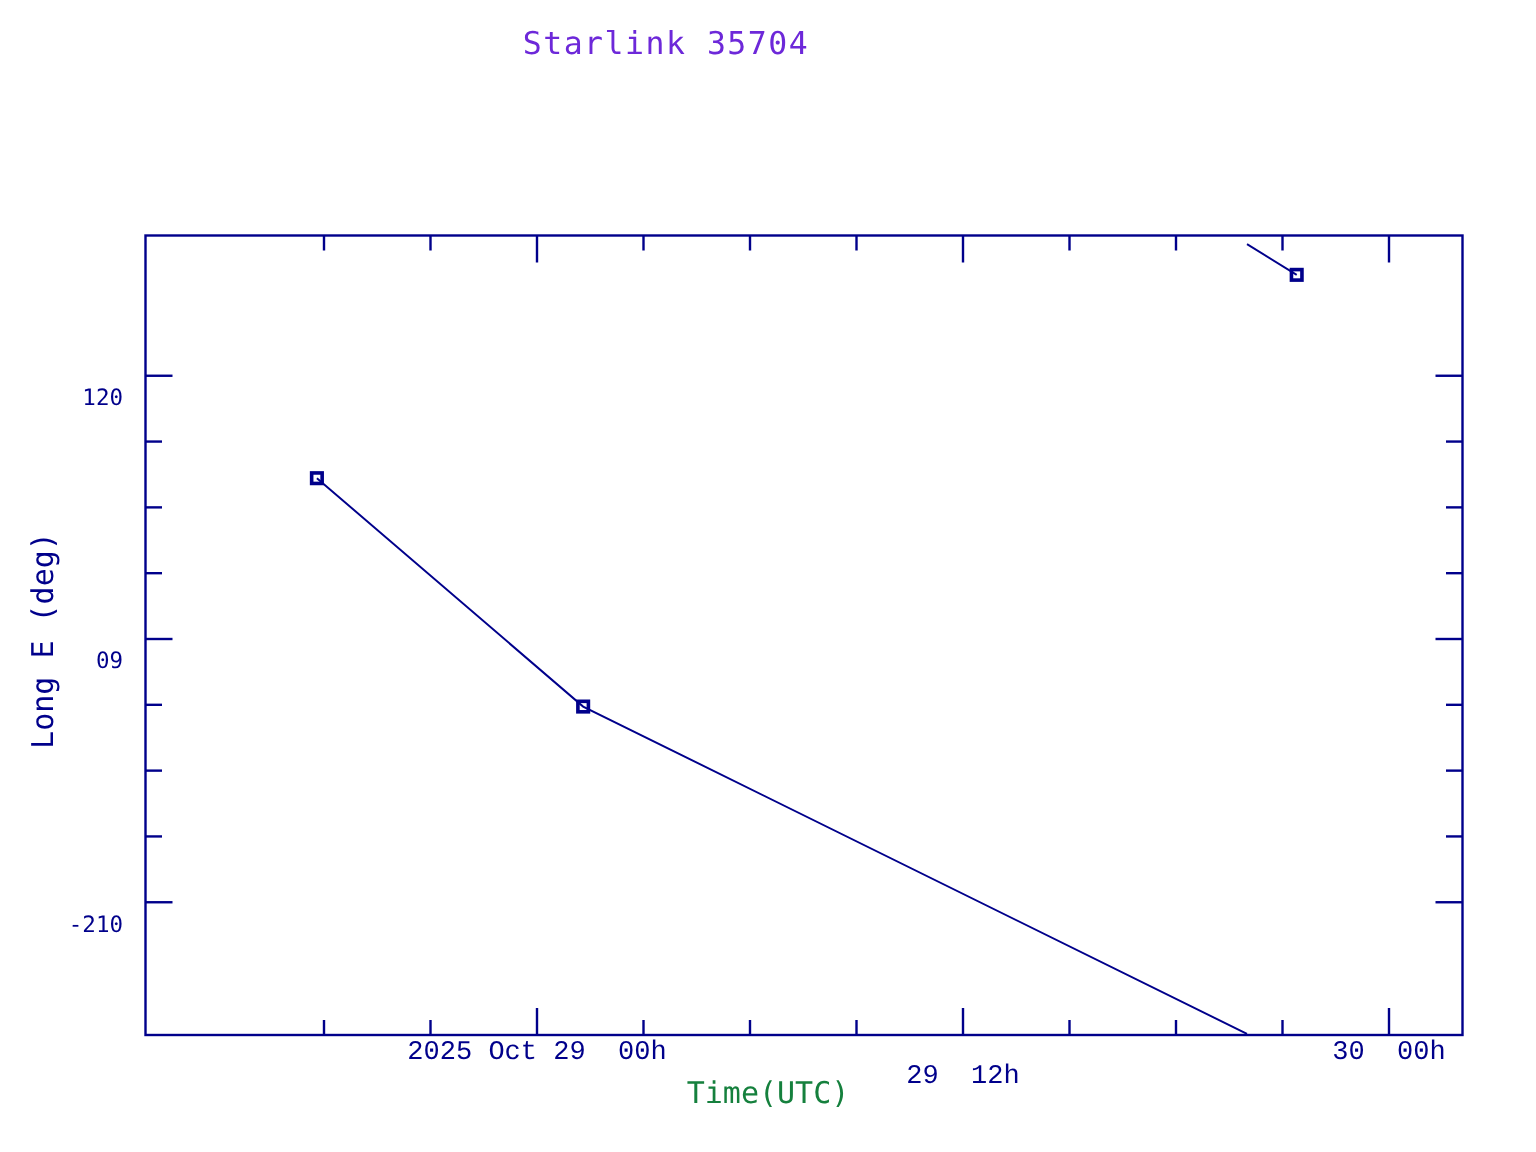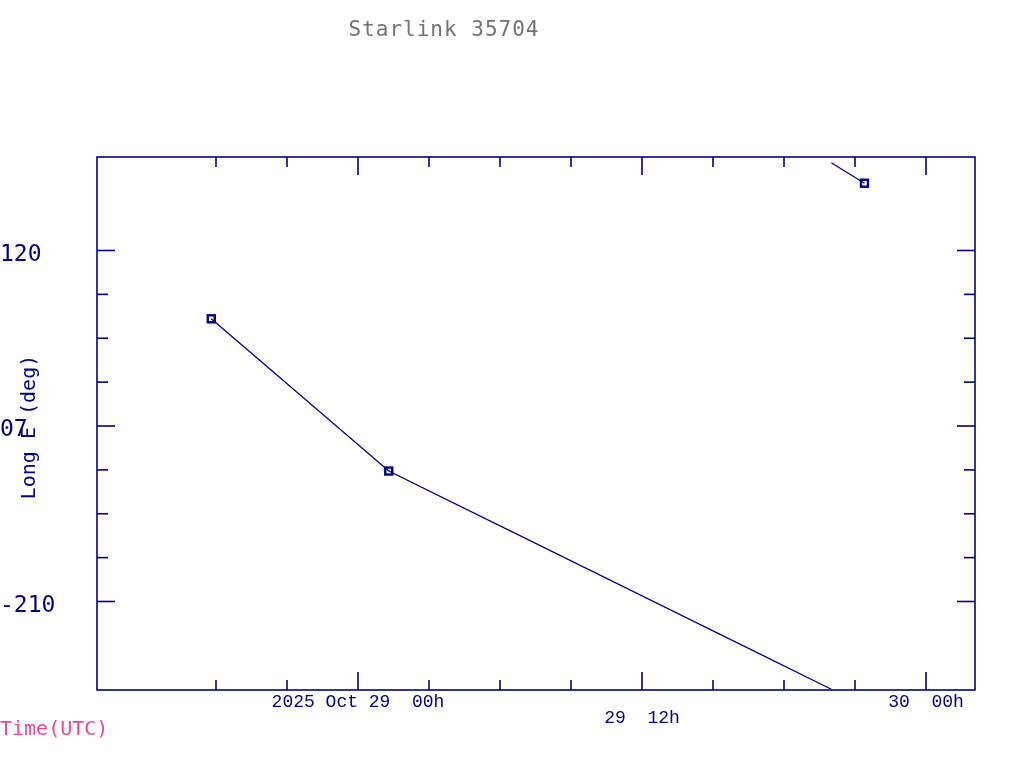--- a/index.html
+++ b/index.html
@@ -20,52 +20,55 @@
     background: #ffffff;
   }
   .title {
     position: absolute;
     left: 0;
     top: 17px;
     width: 888px;
     text-align: center;
     font-size: 21px;
     letter-spacing: 1px;
-    color: #737373;
+    color: #6d28d9;
     font-family: "DejaVu Sans Mono", "Liberation Mono", monospace;
     white-space: pre;
   }
   #plot-svg {
     position: absolute;
     left: 0;
     top: 0;
   }
   .tick-label-y {
     position: absolute;
-    font-size: 23px;
+    text-align: right;
+    font-size: 15px;
     color: #00008b;
     font-family: "DejaVu Sans Mono", "Liberation Mono", monospace;
     white-space: pre;
     letter-spacing: 0px;
+    margin-top: 16px;
   }
   .tick-label-x {
     position: absolute;
     text-align: center;
     font-size: 18px;
     color: #00008b;
     font-family: Liberation Mono, monospace;
     white-space: pre;
   }
   .xlabel {
     position: absolute;
     left: 0;
     top: 716px;
     width: 1024px;
+    text-align: center;
     font-size: 20px;
-    color: #ec4899;
+    color: #15803d;
     font-family: "DejaVu Sans Mono", "Liberation Mono", monospace;
     white-space: pre;
   }
   .ylabel {
     position: absolute;
     left: -92px;
     top: 415px;
     width: 240px;
     text-align: center;
     font-size: 20px;
@@ -141,21 +144,21 @@
       </g>
   <defs>
         <clipPath id="plotclip">
           <rect x="97" y="157" width="878" height="533"></rect>
         </clipPath>
       </defs>
     </svg>
 
   <div id="y-tick-labels">
       <div class="tick-label-y" style="left: 0px; width: 82px; top: 239.5px;">120</div>
-      <div class="tick-label-y" style="left: 0px; width: 82px; top: 415px;">07</div>
+      <div class="tick-label-y" style="left: 0px; width: 82px; top: 415px;">09</div>
       <div class="tick-label-y" style="left: 0px; width: 82px; top: 590.5px;">-210</div>
     </div>
   <div id="x-tick-labels">
       <div class="tick-label-x" style="width: 320px; left: 198px; top: 692px;">2025 Oct 29  00h</div>
       <div class="tick-label-x" style="width: 320px; left: 482px; top: 708px;">29  12h</div>
       <div class="tick-label-x" style="width: 320px; left: 766px; top: 692px;">30  00h</div>
     </div>
 
   <div class="xlabel">Time(UTC)</div>
 

